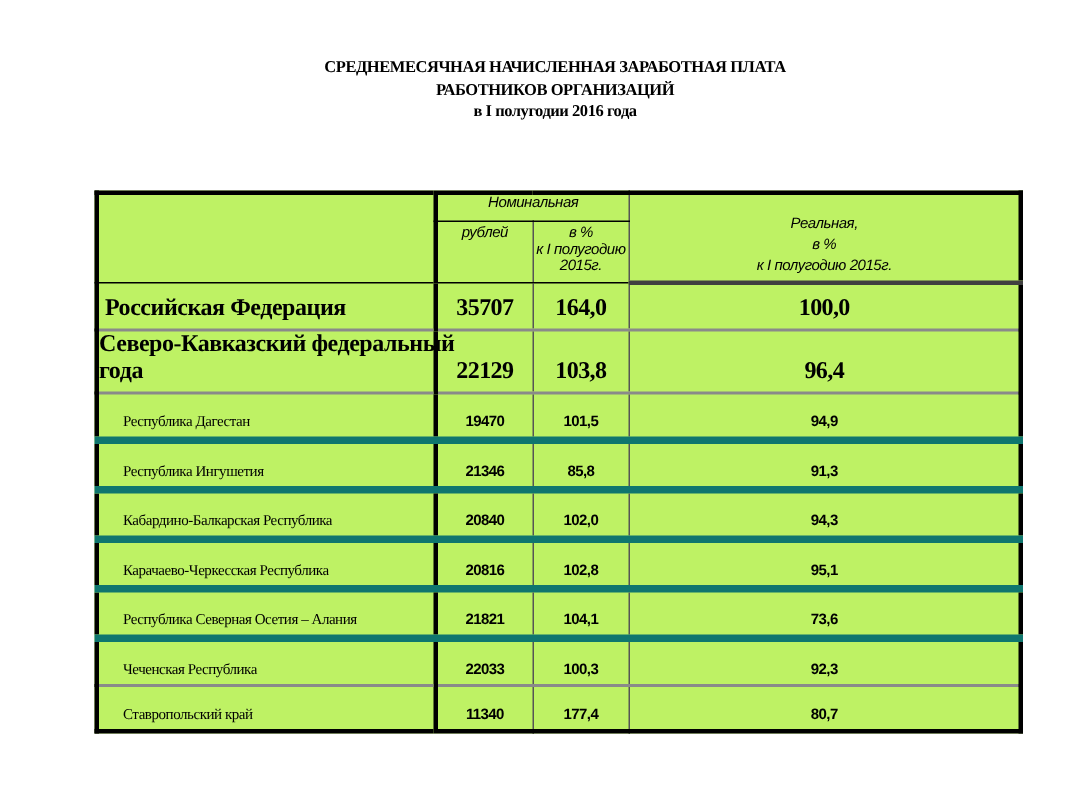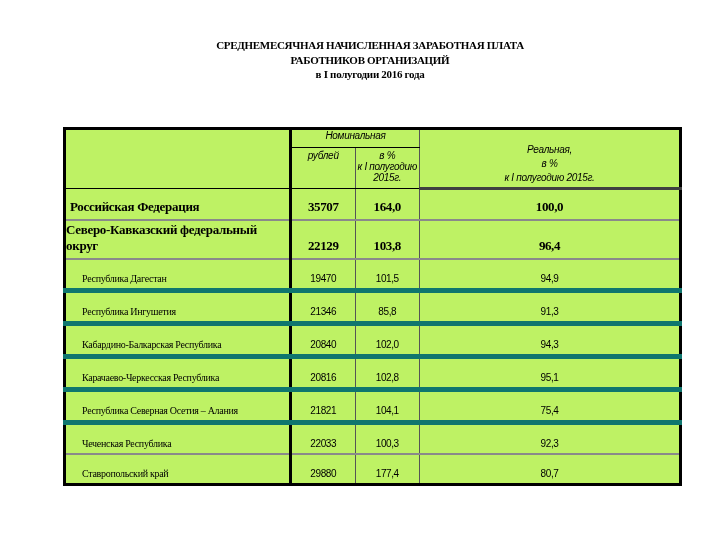--- a/index.html
+++ b/index.html
@@ -13,22 +13,22 @@
   .c2 { width:127px; border-right:1px solid #555; }
   .c3 { }
   .hdr td { font-family:"Liberation Sans", sans-serif; font-style:italic; font-size:9.5px; text-align:center; vertical-align:top; letter-spacing:-0.3px; }
   .h1 td { height:17px; border-bottom:1px solid #000; }
   .h1 td.c3 { border-bottom:1px solid #000; vertical-align:middle; line-height:14px; }
   .h2 td { height:38px; border-bottom:1px solid #000; }
   .row td { border-bottom:2px solid #8a8a8a; }
   .row.thin td { border-bottom:5px solid #0f766e; }
   .row:last-child td { border-bottom:none; }
   .name { text-align:left; vertical-align:bottom; padding-bottom:4px !important; white-space:nowrap; letter-spacing:-0.3px; }
-  .num { text-align:center; vertical-align:bottom; padding-bottom:4px !important; font-family:"Liberation Sans", sans-serif; letter-spacing:-0.4px; }
-  .bold .name, .bold .num { font-family:"Liberation Serif", serif; font-weight:bold; font-size:13px; }
+  .num { text-align:center; vertical-align:bottom; padding-bottom:4px !important; font-family:"Liberation Sans", sans-serif; letter-spacing:-0.4px;font-weight:bold; }
+  .bold .name, .bold .num { font-family:"Liberation Serif", serif; font-weight:bold; font-size:16px; }
   .r-rf td { height:25px; }
   .r-okf td { height:33px; }
   .r-sub td { height:24px; }
   .r-sub .name { padding-left:16px !important; }
   .r-rf .name { padding-left:4px !important; }
   .okf-line1 { display:block; }
   .okf-line2 { display:block; }
 </style>
 </head>
 <body>
@@ -60,21 +60,21 @@
 
   <tr class="row bold r-rf">
     <td class="c0 name">Российская Федерация</td>
     <td class="c1 num">35707</td>
     <td class="c2 num">164,0</td>
     <td class="c3 num">100,0</td>
   </tr>
   <tr class="row bold r-okf">
     <td class="c0 name">
       <span class="okf-line1">Северо-Кавказский федеральный</span>
-      <span class="okf-line2">округ</span>
+      <span class="okf-line2">года</span>
     </td>
     <td class="c1 num">22129</td>
     <td class="c2 num">103,8</td>
     <td class="c3 num">96,4</td>
   </tr>
   <tr class="row thin r-sub">
     <td class="c0 name">Республика Дагестан</td>
     <td class="c1 num">19470</td>
     <td class="c2 num">101,5</td>
     <td class="c3 num">94,9</td>
@@ -94,28 +94,28 @@
   <tr class="row thin r-sub">
     <td class="c0 name">Карачаево-Черкесская Республика</td>
     <td class="c1 num">20816</td>
     <td class="c2 num">102,8</td>
     <td class="c3 num">95,1</td>
   </tr>
   <tr class="row thin r-sub">
     <td class="c0 name">Республика Северная Осетия – Алания</td>
     <td class="c1 num">21821</td>
     <td class="c2 num">104,1</td>
-    <td class="c3 num">75,4</td>
+    <td class="c3 num">73,6</td>
   </tr>
   <tr class="row r-sub">
     <td class="c0 name">Чеченская Республика</td>
     <td class="c1 num">22033</td>
     <td class="c2 num">100,3</td>
     <td class="c3 num">92,3</td>
   </tr>
   <tr class="row r-sub">
     <td class="c0 name">Ставропольский край</td>
-    <td class="c1 num">29880</td>
+    <td class="c1 num">11340</td>
     <td class="c2 num">177,4</td>
     <td class="c3 num">80,7</td>
   </tr>
 </tbody>
   </table>
 
 </body></html>

